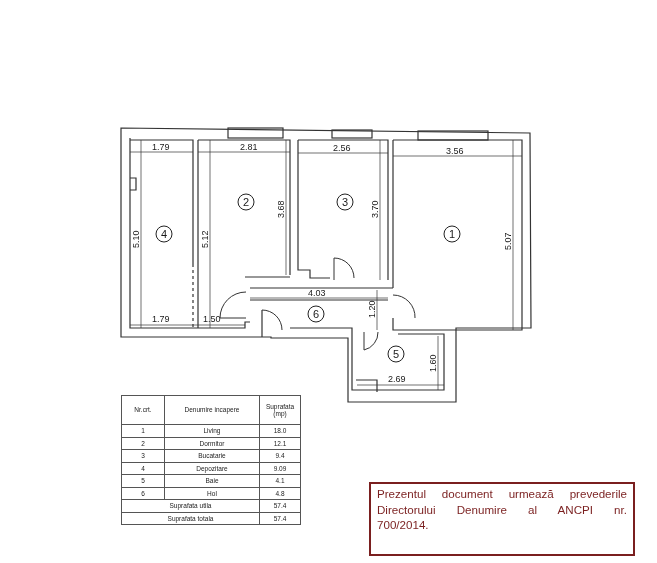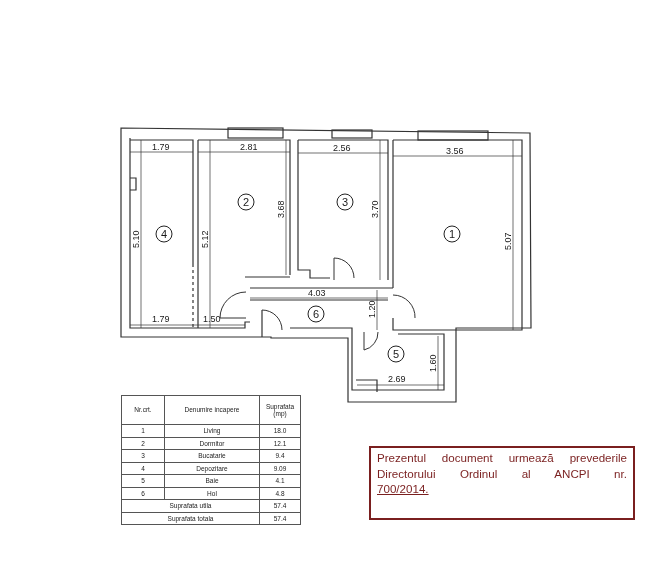--- a/index.html
+++ b/index.html
@@ -14,28 +14,28 @@
     .areas-table {
       position: absolute; left: 121px; top: 395px; width: 180px;
       border-collapse: collapse; font-size: 6.5px; color: #222;
     }
     .areas-table td, .areas-table th {
       border: 1px solid #555; text-align: center; padding: 0 2px; font-weight: normal; line-height: 1.15;
     }
     .areas-table th { height: 28px; }
     .areas-table td { height: 11.5px; }
     .stamp {
-      position: absolute; left: 369px; top: 446px; width: 266px; height: 74px;
+      position: absolute; left: 369px; top: 482px; width: 266px; height: 74px;
       border: 2px solid #7a1f1f; box-sizing: border-box; padding: 2px 6px 0 6px;
       color: #7a1f1f; font-size: 11.6px; line-height: 15.5px; text-align: justify;
       background: #fff;
     }
     .stamp span { display: block; }
     .stamp .line { text-align-last: justify; }
-    .stamp .last { text-align-last: left; text-decoration: underline; }
+    .stamp .last { text-align-last: left; }
   </style>
 </head>
 <body>
 
 <svg id="plan" viewBox="0 0 657 563" xmlns="http://www.w3.org/2000/svg">
   <g fill="none" stroke="#333" stroke-width="1.2">
 
     <path d="M121,128 L530,133 L531,328 L456,328 L456,402 L348,402 L348,338 L271,338 L271,337 L121,337 Z"></path>
 
     <path d="M130,138 L130,328 L245,328 L245,322 L250,322"></path>
@@ -174,15 +174,15 @@
       </tr>
   <tr>
         <td colspan="2">Suprafata totala</td>
         <td>57.4</td>
       </tr>
 </tbody>
   </table>
 
 <div class="stamp">
   <span class="line">Prezentul document urmează prevederile</span>
-  <span class="line">Directorului Ordinul al ANCPI nr.</span>
+  <span class="line">Directorului Denumire al ANCPI nr.</span>
   <span class="last">700/2014.</span>
 </div>
 
 </body></html>

